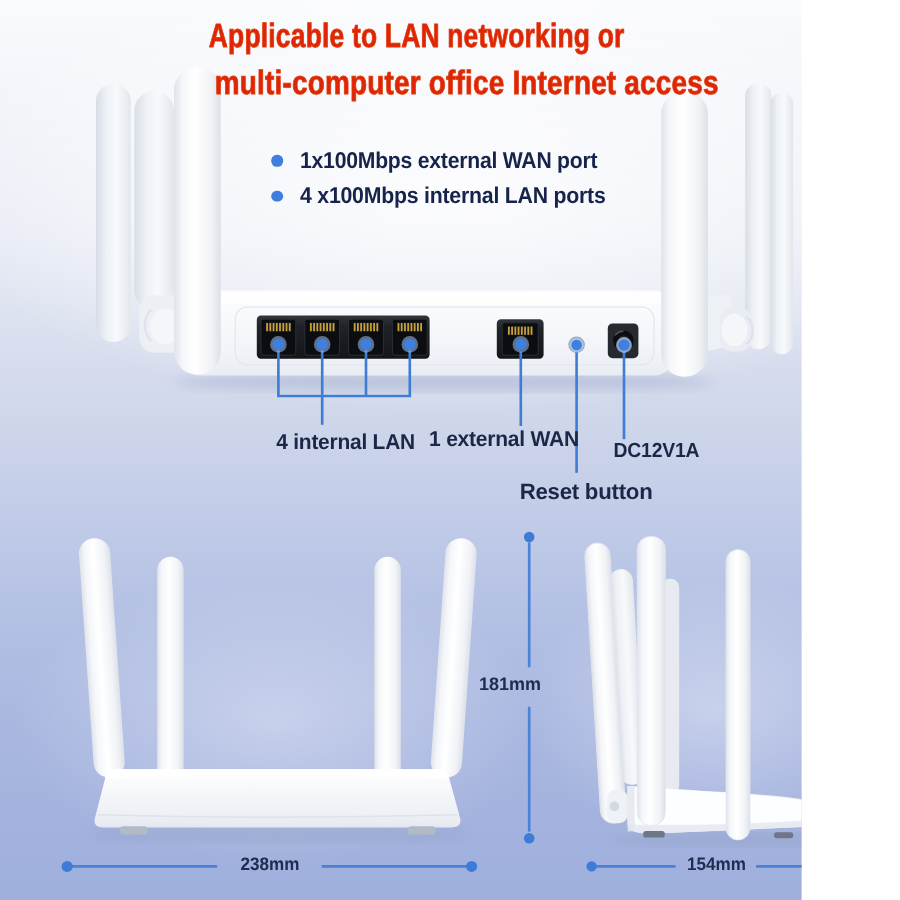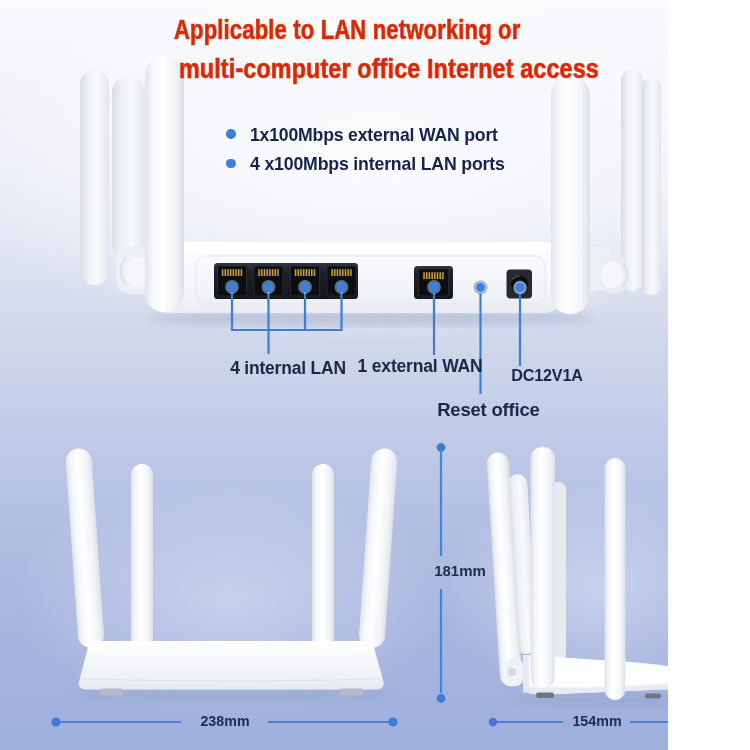--- a/index.html
+++ b/index.html
@@ -329,19 +329,19 @@
   <div class="txt heading-line" style="left:179px;top:52.5px;transform:scaleX(0.831);">multi-computer office Internet access</div>
 
   <span class="bullet-dot" style="left:226px;top:129.3px;"></span>
   <span class="bullet-text" style="left:250px;top:124px;transform:scaleX(0.928);">1x100Mbps external WAN port</span>
   <span class="bullet-dot" style="left:226px;top:158.6px;"></span>
   <span class="bullet-text" style="left:250px;top:153.3px;transform:scaleX(0.933);">4 x100Mbps internal LAN ports</span>
 
   <div class="txt port-label" style="left:287.6px;top:358.3px;transform:translateX(-50%) scaleX(0.970);">4 internal LAN</div>
   <div class="txt port-label" style="left:419.8px;top:356px;transform:translateX(-50%) scaleX(0.974);">1 external WAN</div>
   <div class="txt port-label" style="left:546.8px;top:365.6px;font-size:17px;transform:translateX(-50%) scaleX(0.95);">DC12V1A</div>
-  <div class="txt port-label" style="left:488.4px;top:399px;font-size:18.5px;transform:translateX(-50%) scaleX(1.0);">Reset office</div>
+  <div class="txt port-label" style="left:488.4px;top:399px;font-size:18.5px;transform:translateX(-50%) scaleX(1.0);">Reset button</div>
 
   <div class="txt dim-label" style="left:224.8px;top:711.8px;">238mm</div>
-  <div class="txt dim-label" style="left:460px;top:562.3px;transform:translateX(-50%) scaleX(1.0);">181mm</div>
+  <div class="txt dim-label" style="left:425px;top:562.3px;transform:translateX(-50%) scaleX(1.0);">181mm</div>
   <div class="txt dim-label" style="left:597.3px;top:711.8px;">154mm</div>
 
 </div>
 
 </body></html>

